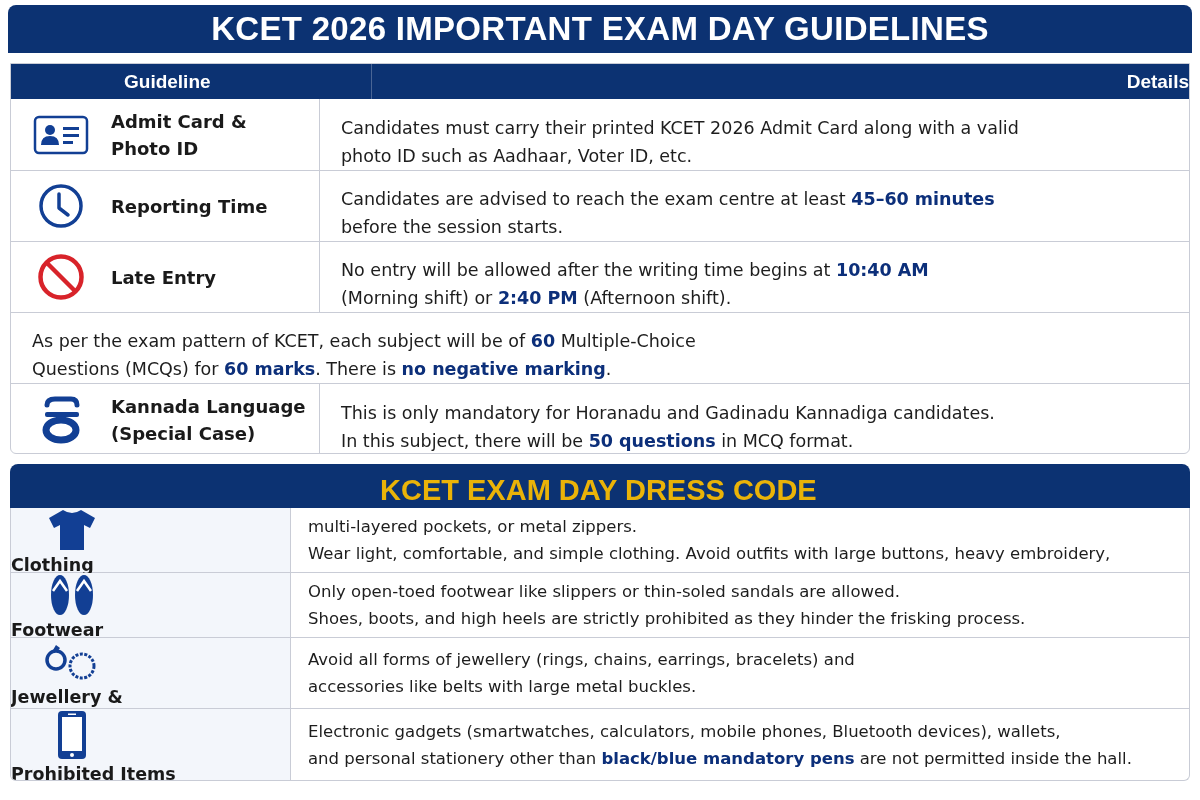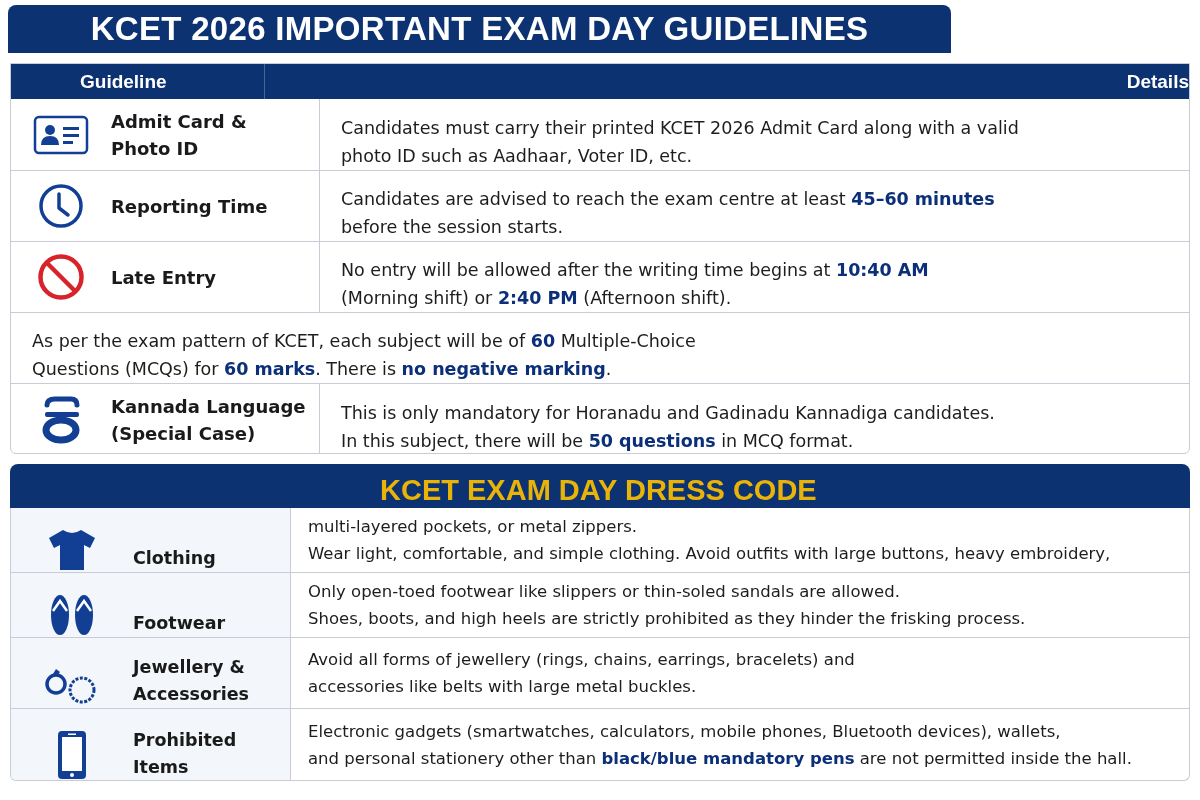--- a/index.html
+++ b/index.html
@@ -1,31 +1,31 @@
 <!DOCTYPE html>
 <html><head>
 <meta charset="utf-8">
 <style>
   * { box-sizing: border-box; margin: 0; padding: 0; }
   html, body { width: 1200px; height: 800px; background: #ffffff; overflow: hidden; }
   body { font-family: "DejaVu Sans", sans-serif; color: #1a1a1a; position: relative; }
 
   .title-bar {
-    position: absolute; left: 8px; top: 5px; width: 943px; height: 48px;
+    position: absolute; left: 8px; top: 5px; width: 1184px; height: 48px;
     background: #0c3272; border-radius: 8px 8px 0 0;
     display: flex; align-items: center; justify-content: center;
   }
   .title-bar span { color: #fff; font-family: "Liberation Sans", sans-serif; font-weight: 700; font-size: 33px; letter-spacing: 0.3px; }
 
   .table1 {
     position: absolute; left: 10px; top: 63px; width: 1180px; height: 391px;
     border: 1px solid #c9ccd6; border-radius: 0 0 6px 6px; overflow: hidden; background: #fff;
   }
   .t1-head { display: flex; height: 35px; background: #0c3272; color: #fff; font-family: "Liberation Sans", sans-serif; font-weight: 700; font-size: 19px; }
-  .t1-head .c1 { width: 254px; display: flex; align-items: center; padding-left: 69px; border-right: 1px solid #4a6595; }
+  .t1-head .c1 { width: 361px; display: flex; align-items: center; padding-left: 113px; border-right: 1px solid #4a6595; }
   .t1-head .c2 { flex: 1; display: flex; align-items: center; justify-content: flex-end; }
 
   .row { display: flex; border-bottom: 1px solid #c9ccd6; }
   .row:last-child { border-bottom: none; }
   .t1 .row .c1 { width: 309px; display: flex; align-items: center; border-right: 1px solid #c9ccd6; }
   .t1 .row .c2 { flex: 1; display: flex; align-items: flex-end; padding-left: 21px; font-size: 17.5px; line-height: 28px; color: #1d1d1d; }
   .icon-cell { width: 100px; display: flex; align-items: center; justify-content: center; flex-shrink: 0; }
   .label { font-weight: 700; font-size: 18px; line-height: 27px; color: #1a1a1a; }
   .hl { color: #0c2f7a; font-weight: 700; }
 
@@ -33,21 +33,21 @@
     position: absolute; left: 10px; top: 464px; width: 1180px; height: 44px;
     background: #0c3272; border-radius: 8px 8px 0 0;
     display: flex; align-items: center;
   }
   .section2-head span { color: #eab308; font-family: "Liberation Sans", sans-serif; font-weight: 700; font-size: 29px; margin-left: 370px; margin-top: 8px; }
 
   .table2 {
     position: absolute; left: 10px; top: 508px; width: 1180px; height: 273px;
     border: 1px solid #c9ccd6; border-top: none; border-radius: 0 0 6px 6px; overflow: hidden; background: #fff;
   }
-  .t2 .row .c1 { width: 280px; display: flex; align-items: flex-end; border-right: 1px solid #c9ccd6; background: #f3f6fb; }
+  .t2 .row .c1 { width: 280px; display: flex; align-items: flex-start; border-right: 1px solid #c9ccd6; background: #f3f6fb; flex-direction: column; }
   .t2 .row .c2 { flex: 1; display: flex; align-items: center; padding-left: 17px; font-size: 16.5px; line-height: 27px; color: #1d1d1d; }
   .t2 .icon-cell { width: 122px; }
   .t2 .label { font-size: 17.5px; }
 </style>
 </head>
 <body>
 
 <div class="title-bar">
   <span>KCET 2026 IMPORTANT EXAM DAY GUIDELINES</span>
 </div>

